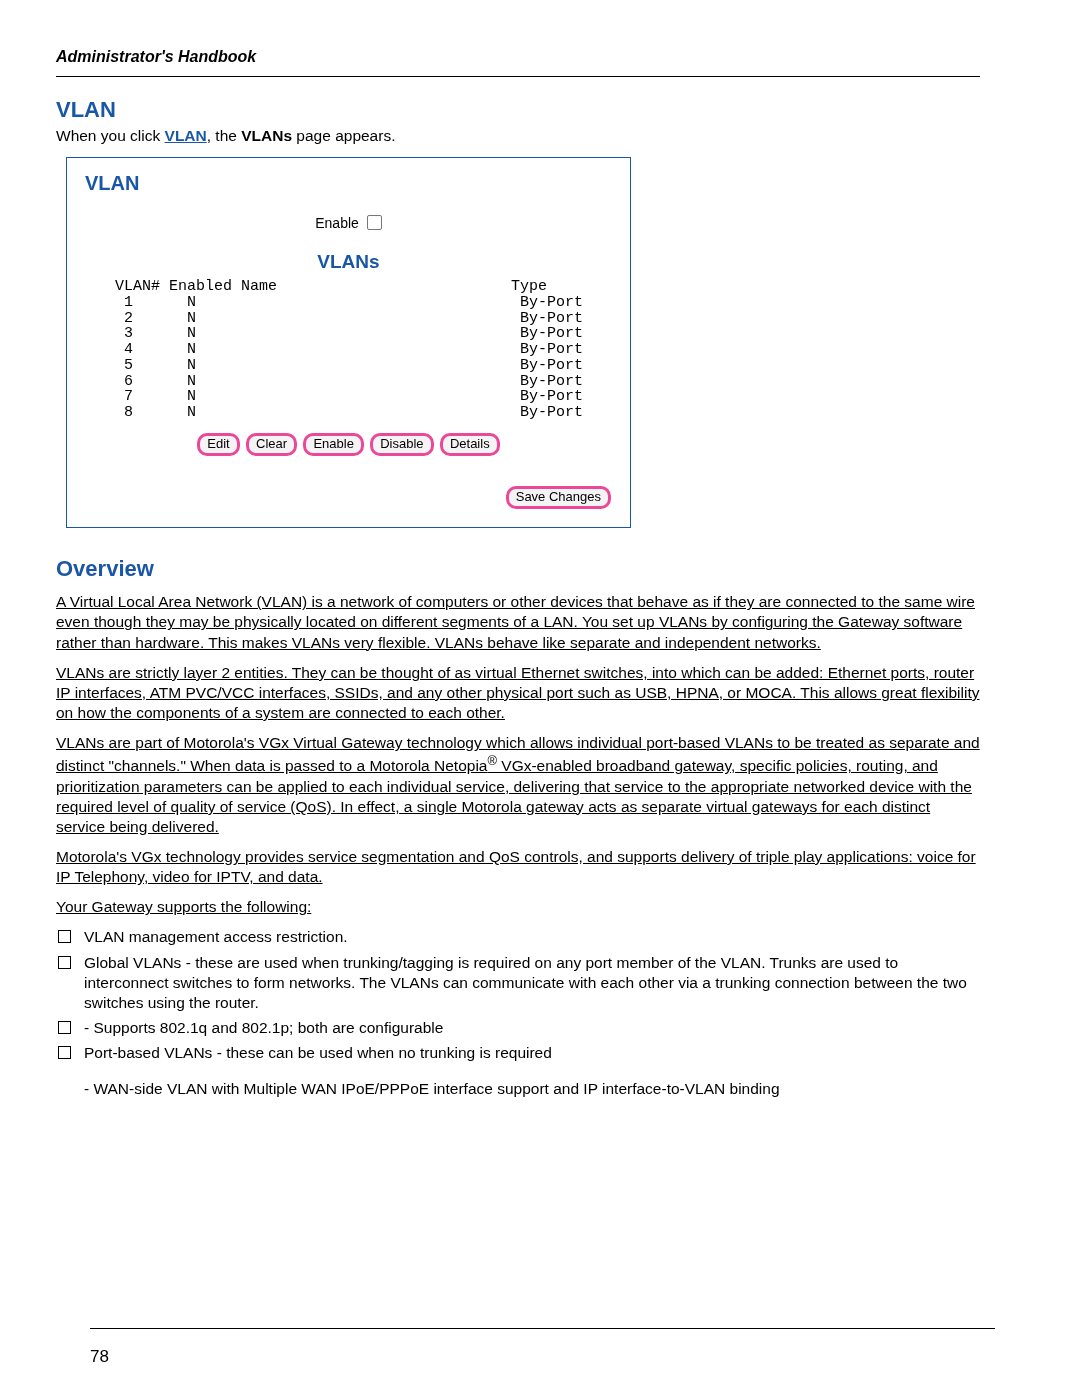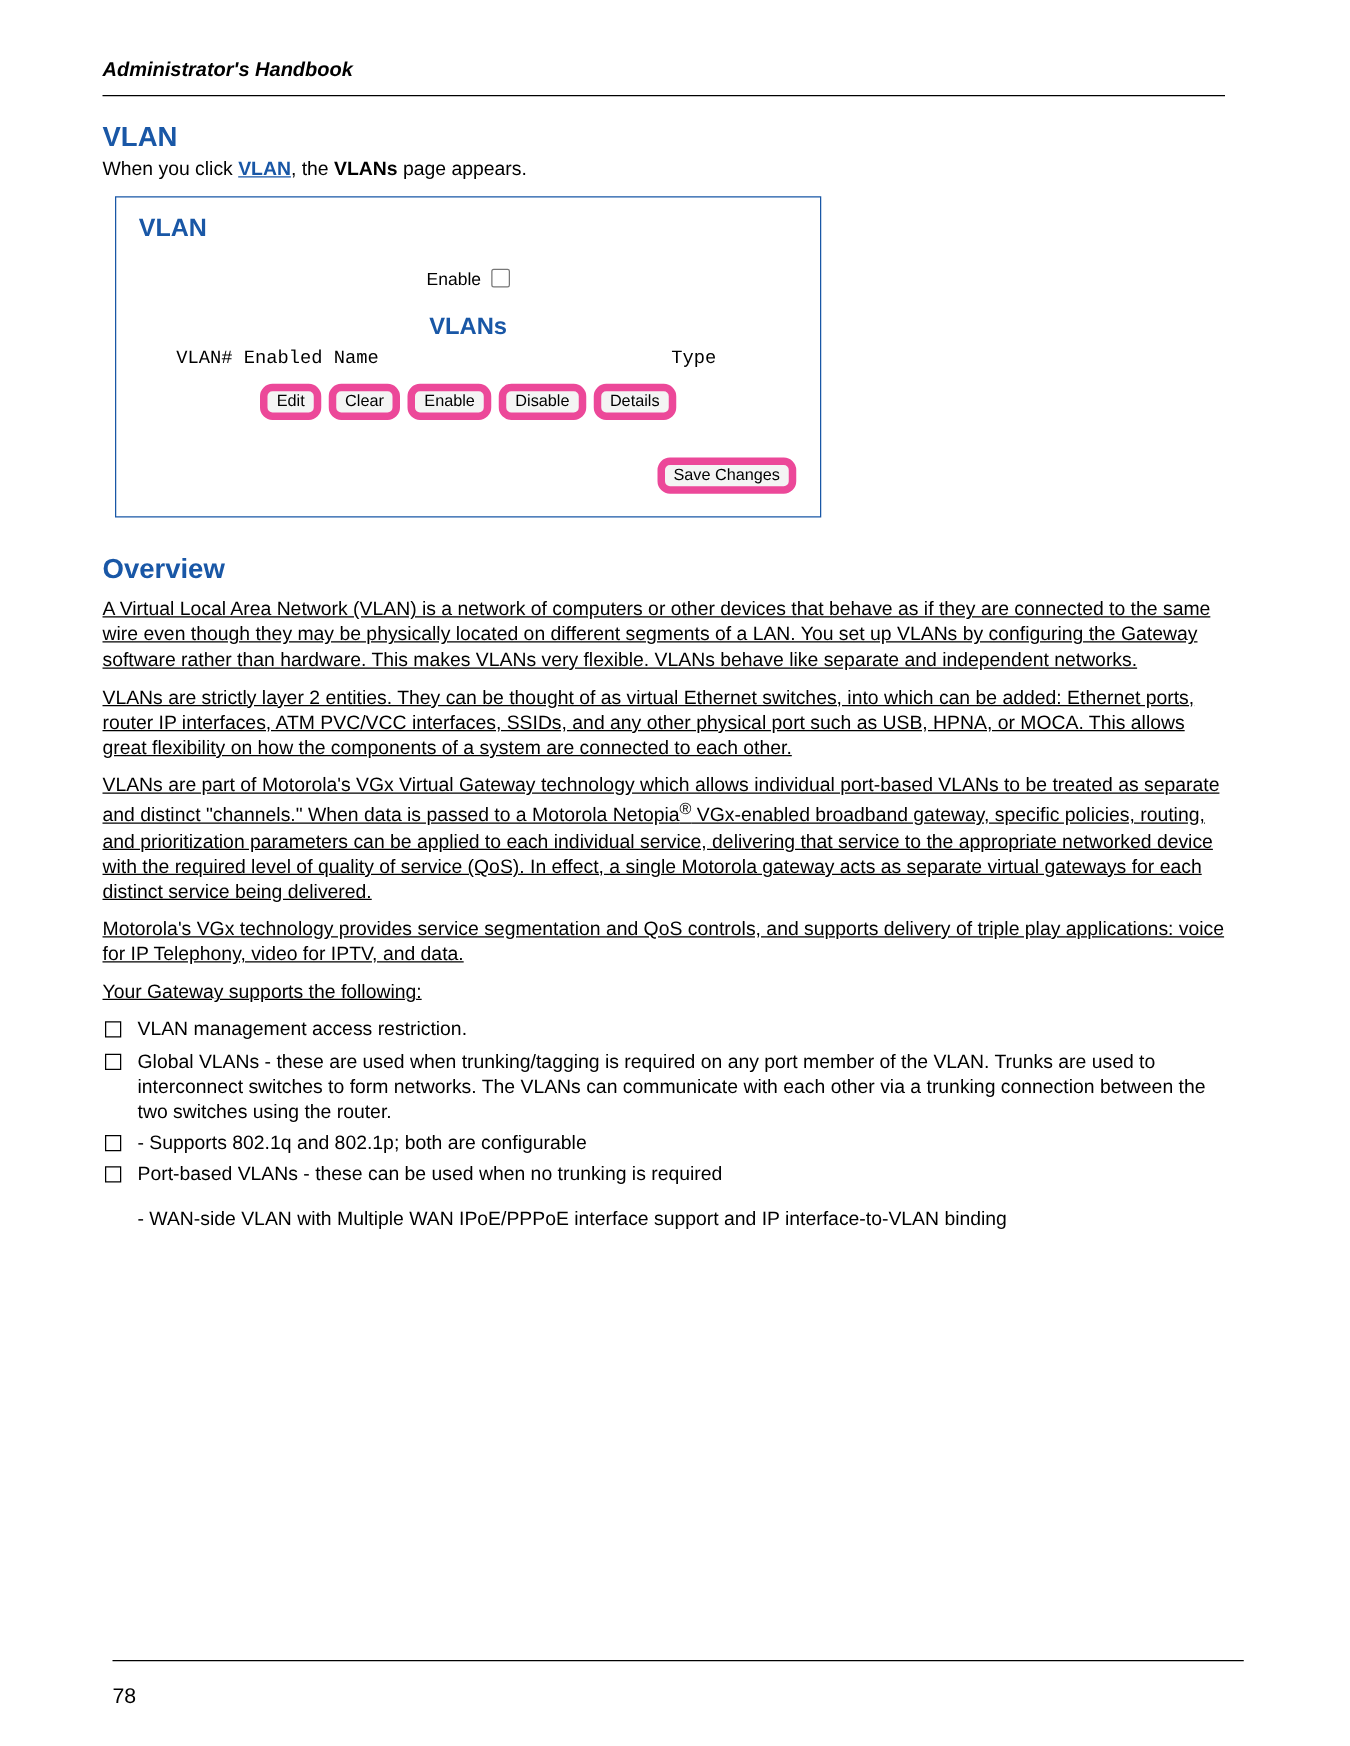--- a/index.html
+++ b/index.html
@@ -8,21 +8,21 @@
     background: #fff;
     font-family: Arial, Helvetica, sans-serif;
     font-size: 15.5px;
     color: #000;
   }
   .page {
     width: 1080px;
     height: 1397px;
     position: relative;
     box-sizing: border-box;
-    padding: 48px 100px 40px 82px;
+    padding: 48px 100px 40px 56px;
   }
   .running-header {
     font-weight: bold;
     font-style: italic;
     font-size: 16px;
     margin-bottom: 10px;
   }
   .top-rule {
     border: none;
     border-top: 1.5px solid #000;
@@ -97,21 +97,21 @@
     margin-top: 12px;
   }
   .save-row {
     text-align: right;
     margin-top: 30px;
   }
   .pill-btn {
     display: inline-block;
     font-size: 13px;
     padding: 1px 7px 2px 7px;
-    border: 6px solid #ec4899;
+    border: 3px solid #ec4899;
     border-radius: 10px;
     background: #f4f4f4;
     margin: 0 1px;
     line-height: 1.1;
   }
 
   .body-text p {
     margin: 10px 0 10px 0;
     line-height: 1.3;
     text-decoration: underline;
@@ -173,20 +173,28 @@
   <div class="panel">
     <div class="panel-title">VLAN</div>
     <div class="enable-row">
       <span>Enable</span>
       <span class="cb"></span>
     </div>
     <div class="vlans-section-title">VLANs</div>
 
     <div class="table-wrap">
       <div class="mono" id="table-head">VLAN# Enabled Name                          Type</div>
+      <div class="mono" id="table-body"> 1      N                                    By-Port
+ 2      N                                    By-Port
+ 3      N                                    By-Port
+ 4      N                                    By-Port
+ 5      N                                    By-Port
+ 6      N                                    By-Port
+ 7      N                                    By-Port
+ 8      N                                    By-Port</div>
     </div>
 
     <div class="btn-row">
       <span class="pill-btn">Edit</span>
       <span class="pill-btn">Clear</span>
       <span class="pill-btn">Enable</span>
       <span class="pill-btn">Disable</span>
       <span class="pill-btn">Details</span>
     </div>
     <div class="save-row">

